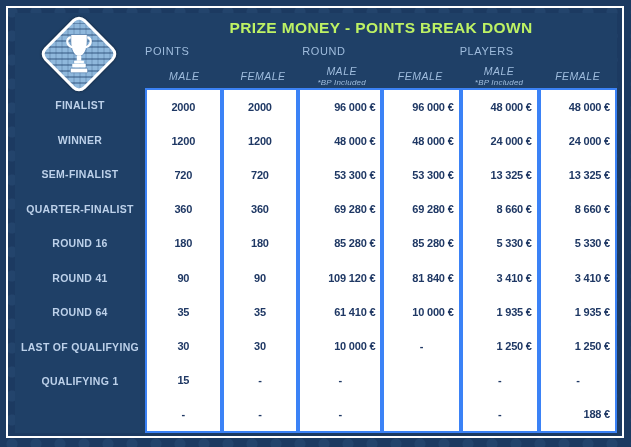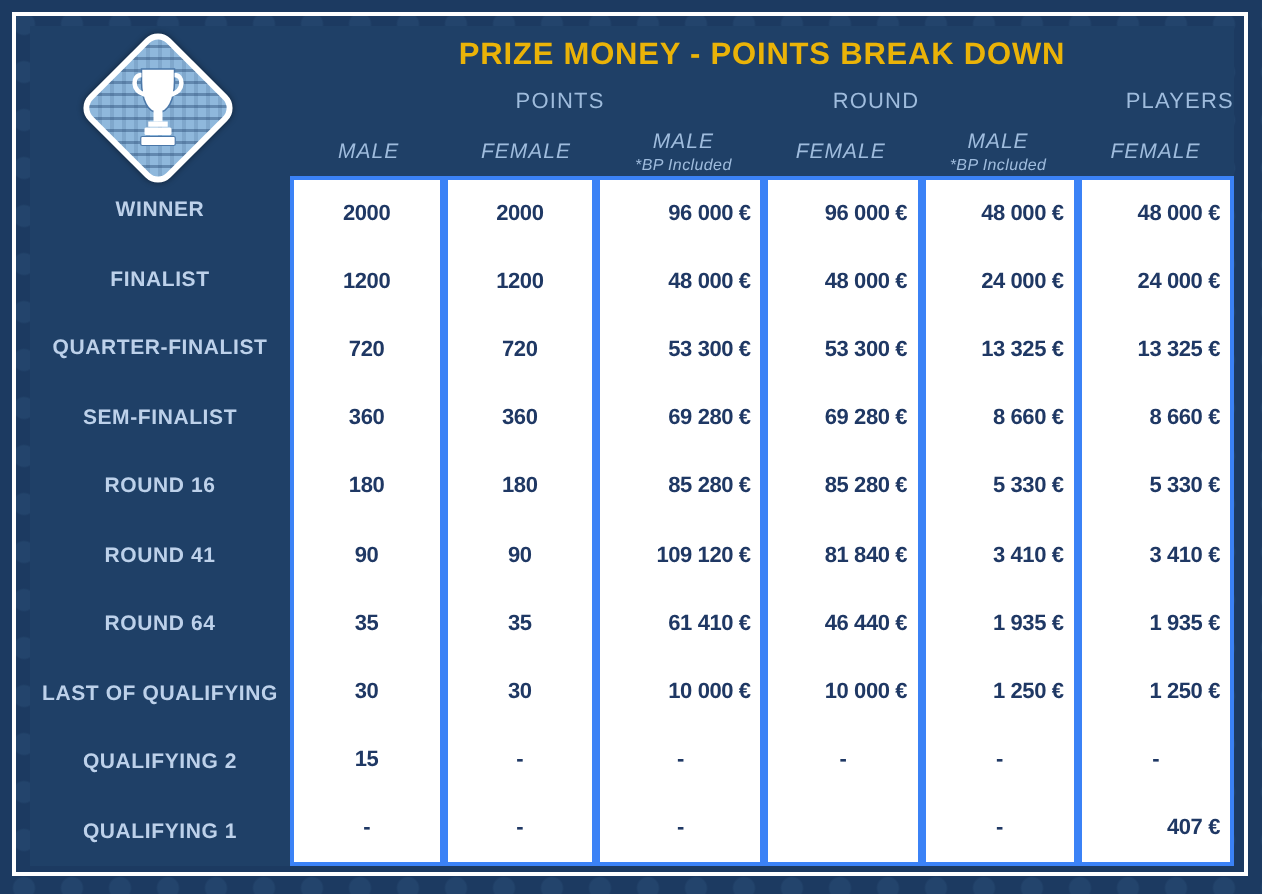--- a/index.html
+++ b/index.html
@@ -14,25 +14,25 @@
     position:absolute; left:6px; top:6px; right:7px; bottom:9px;
     border:2px solid #ffffff;
   }
   .panel {
     position:absolute; left:15px; top:13px; width:602px; height:420px;
     background:#1f4067;
   }
   .title {
     position:absolute; left:130px; top:6px; width:472px;
     text-align:center; font-size:15.5px; font-weight:bold;
-    color:#eab308; letter-spacing:0.4px; white-space:nowrap;
+    color:#bef264; letter-spacing:0.4px; white-space:nowrap;
   }
   .groups { position:absolute; left:130px; top:32px; width:472px; display:flex; }
   .groups .group {
-    flex:1; text-align:right; font-size:11px; color:#9fbcdd; letter-spacing:0.6px;
+    flex:1; text-align:left; font-size:11px; color:#9fbcdd; letter-spacing:0.6px;
   }
   .subrow { position:absolute; left:130px; top:47px; width:472px; height:32px; display:flex; }
   .subcell { flex:1; display:flex; flex-direction:column; justify-content:center; align-items:center;font-style:italic; }
   .subcell .main { font-size:10.5px; color:#9fbcdd; letter-spacing:0.5px; }
   .subcell .note { font-size:8px; color:#9fbcdd; margin-top:1px; letter-spacing:0.2px; }
   .tbody { position:absolute; left:0; top:75px; width:602px; height:345px; display:flex; }
   .labels { width:130px; display:grid; grid-template-rows:repeat(10,1fr); }
   .label-cell {
     display:flex; align-items:center; justify-content:center;
     font-size:10.5px; font-weight:600; color:#bdd1ea; letter-spacing:0.3px; white-space:nowrap;
@@ -112,29 +112,28 @@
         <span class="main">MALE</span>
         <span class="note">*BP Included</span>
       </div>
       <div class="subcell">
         <span class="main">FEMALE</span>
       </div>
     </div>
 
   <div class="tbody">
     <div class="labels">
+        <div class="label-cell">FINALIST</div>
         <div class="label-cell">WINNER</div>
-        <div class="label-cell">FINALIST</div>
+        <div class="label-cell">SEM-FINALIST</div>
         <div class="label-cell">QUARTER-FINALIST</div>
-        <div class="label-cell">SEM-FINALIST</div>
         <div class="label-cell">ROUND 16</div>
         <div class="label-cell">ROUND 41</div>
         <div class="label-cell">ROUND 64</div>
         <div class="label-cell">LAST OF QUALIFYING</div>
-        <div class="label-cell">QUALIFYING 2</div>
         <div class="label-cell">QUALIFYING 1</div>
       </div>
     <div class="cols">
         <div class="col">
           <div class="cell">2000</div>
           <div class="cell">1200</div>
           <div class="cell">720</div>
           <div class="cell">360</div>
           <div class="cell">180</div>
           <div class="cell">90</div>
@@ -167,21 +166,20 @@
           <div class="cell">-</div>
           <div class="cell">-</div>
         </div>
         <div class="col">
           <div class="cell money">96 000 €</div>
           <div class="cell money">48 000 €</div>
           <div class="cell money">53 300 €</div>
           <div class="cell money">69 280 €</div>
           <div class="cell money">85 280 €</div>
           <div class="cell money">81 840 €</div>
-          <div class="cell money">46 440 €</div>
           <div class="cell money">10 000 €</div>
           <div class="cell">-</div>
         </div>
         <div class="col">
           <div class="cell money">48 000 €</div>
           <div class="cell money">24 000 €</div>
           <div class="cell money">13 325 €</div>
           <div class="cell money">8 660 €</div>
           <div class="cell money">5 330 €</div>
           <div class="cell money">3 410 €</div>
@@ -193,18 +191,18 @@
         <div class="col">
           <div class="cell money">48 000 €</div>
           <div class="cell money">24 000 €</div>
           <div class="cell money">13 325 €</div>
           <div class="cell money">8 660 €</div>
           <div class="cell money">5 330 €</div>
           <div class="cell money">3 410 €</div>
           <div class="cell money">1 935 €</div>
           <div class="cell money">1 250 €</div>
           <div class="cell">-</div>
-          <div class="cell money">407 €</div>
+          <div class="cell money">188 €</div>
         </div>
       </div>
   </div>
 
 </div>
 
 </body></html>

